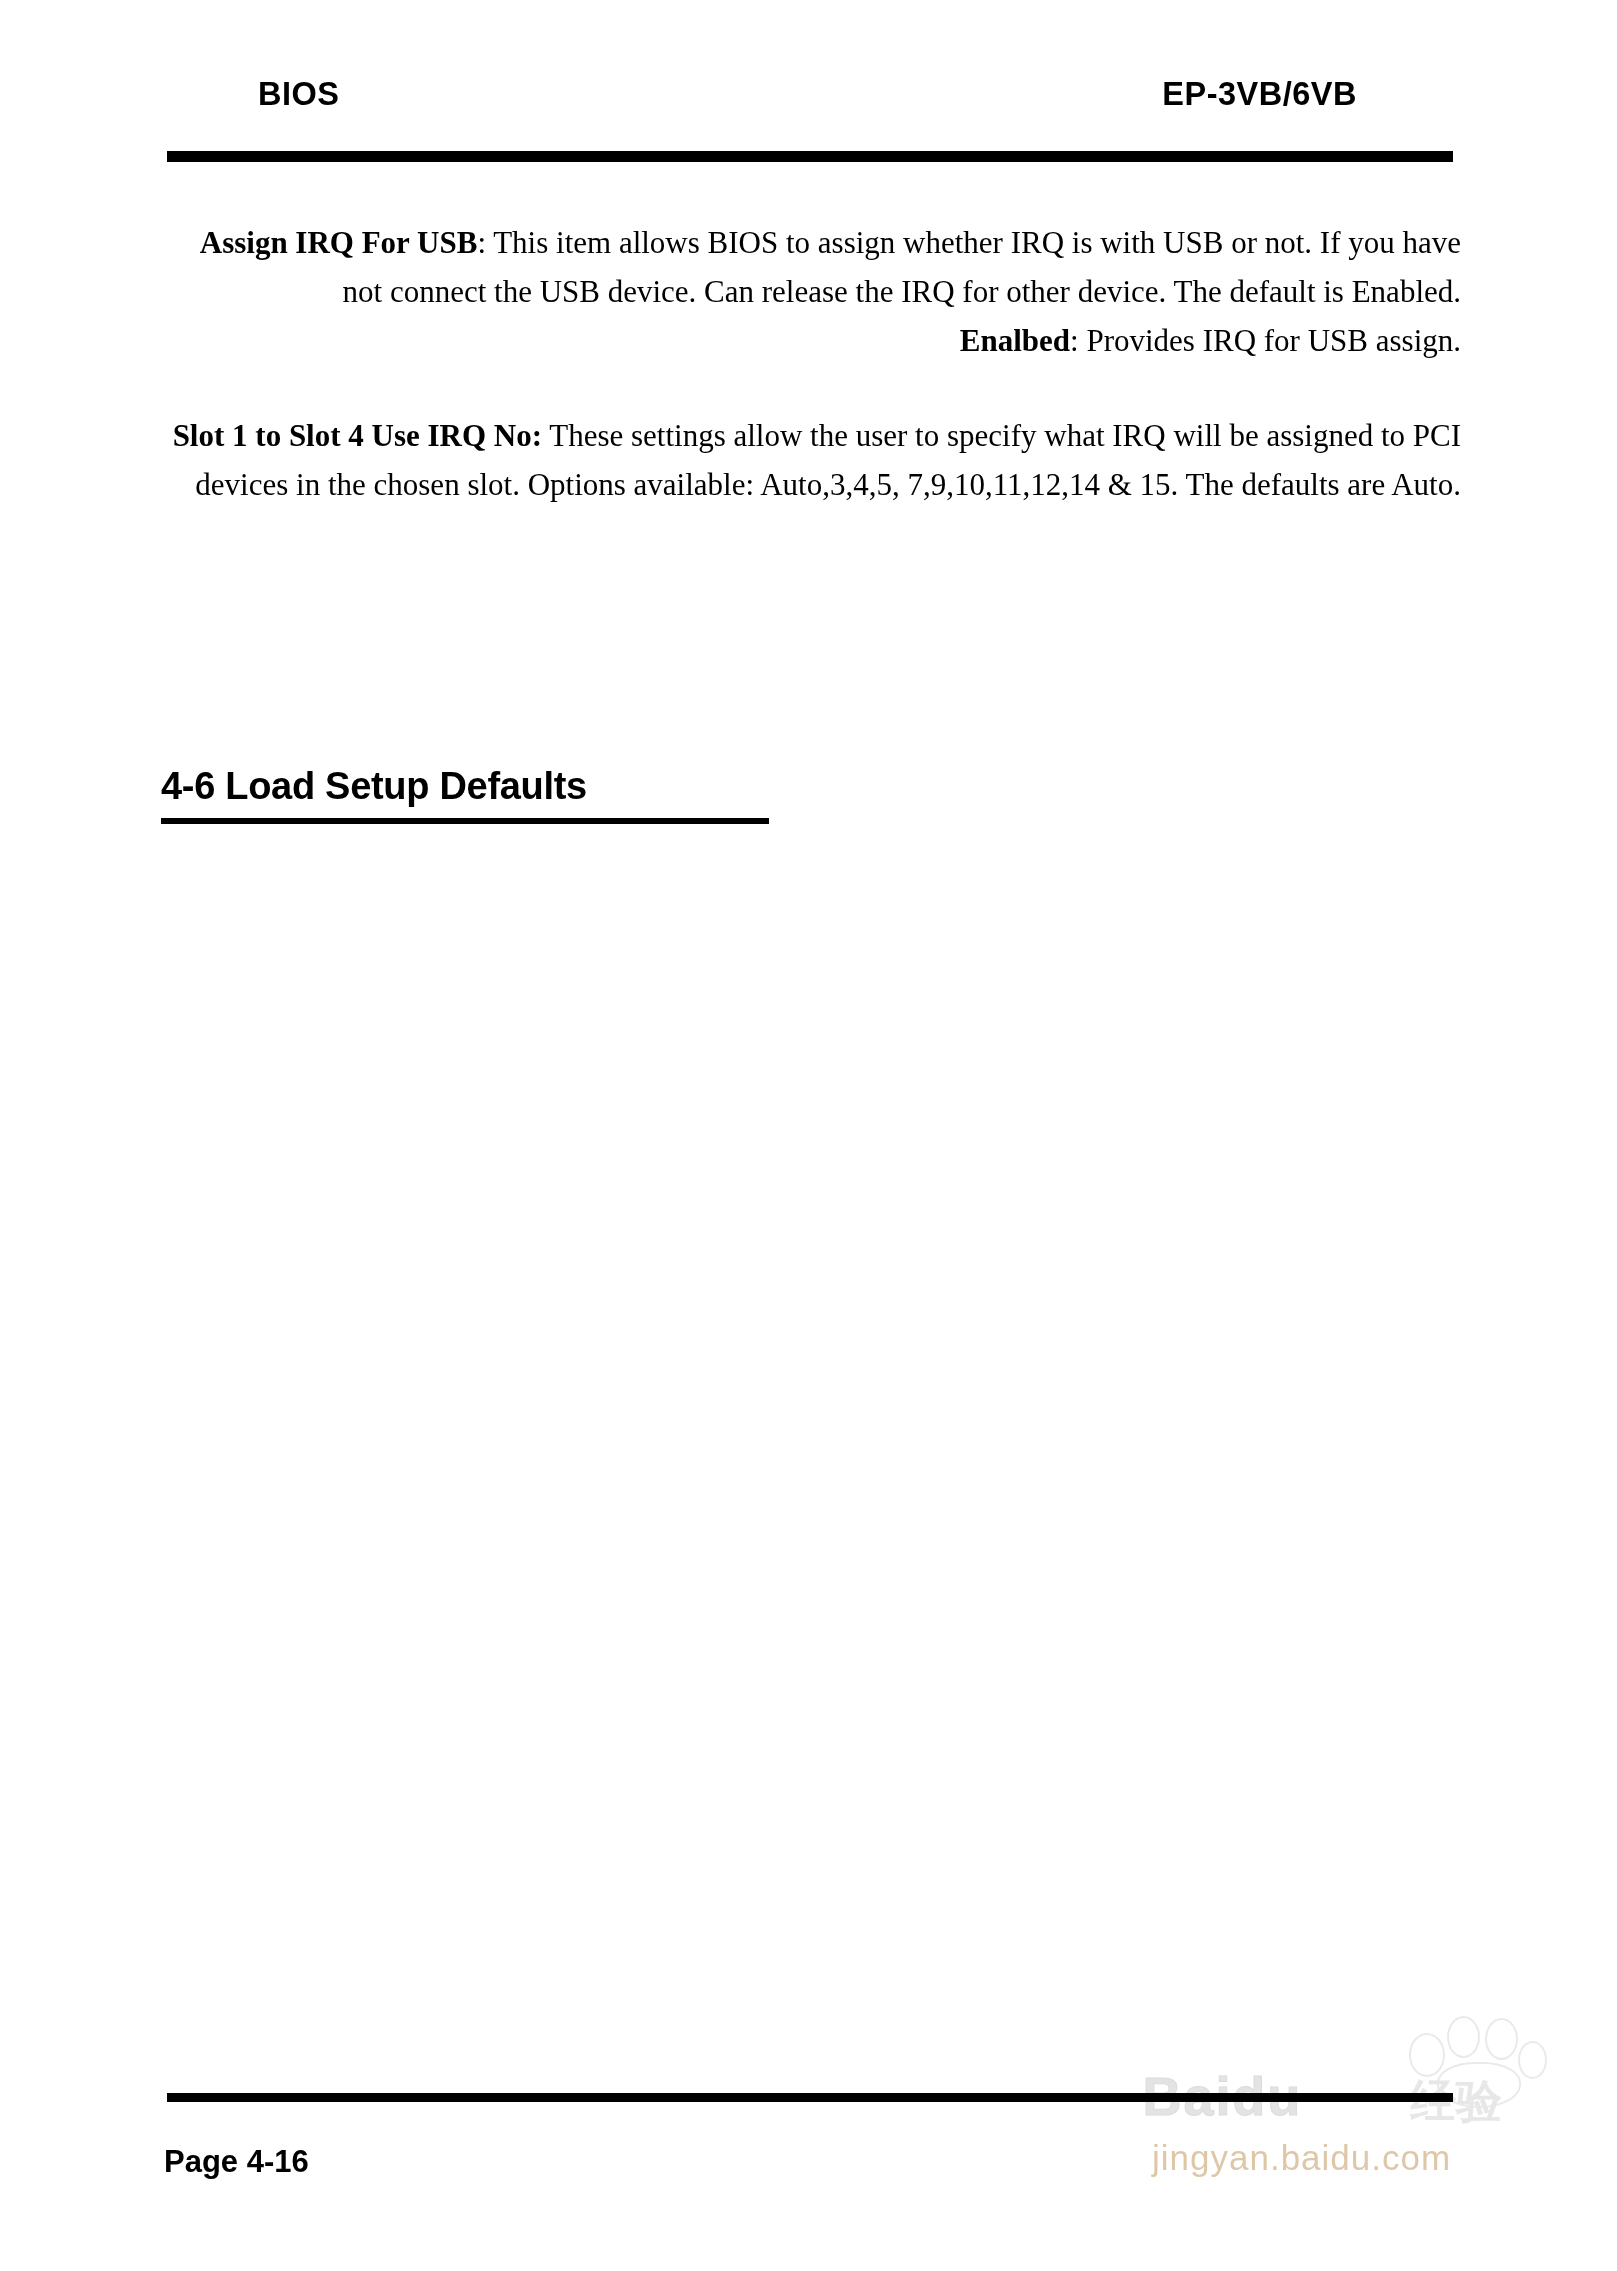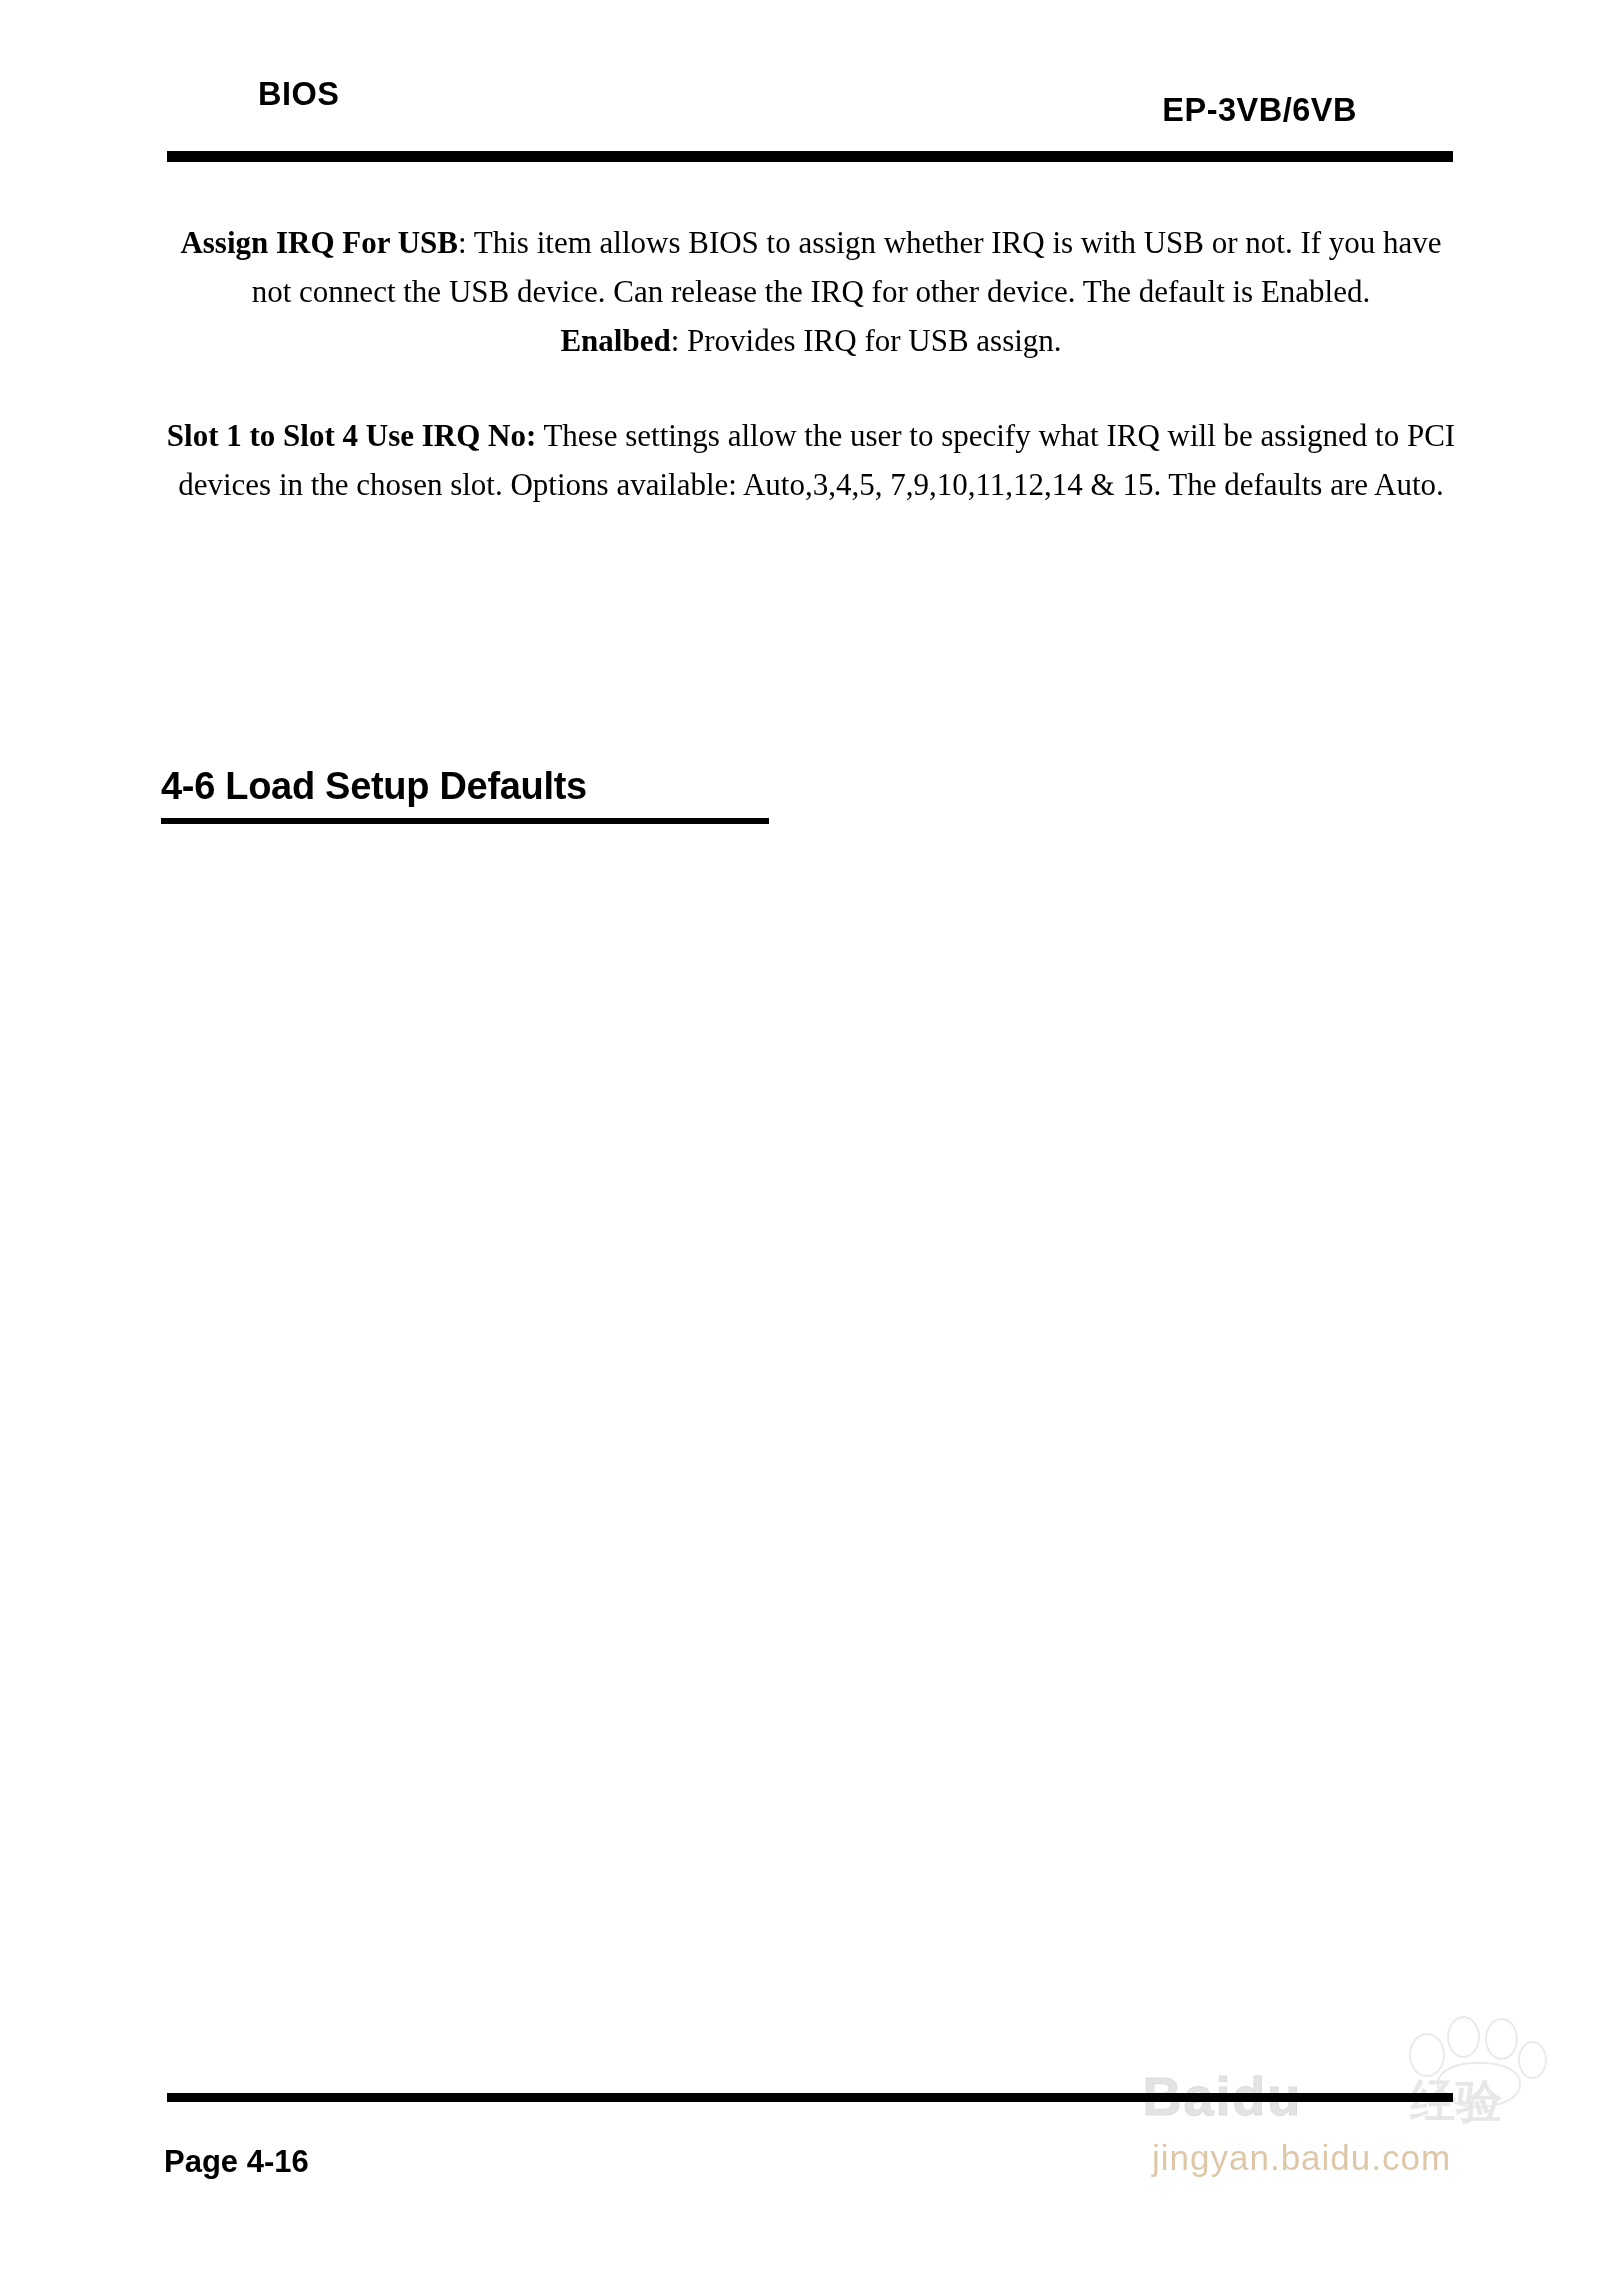--- a/index.html
+++ b/index.html
@@ -35,21 +35,21 @@
     left: 91px;
     top: 0;
     font-family: "Liberation Sans", sans-serif;
     font-weight: bold;
     font-size: 32.5px;
     letter-spacing: 0.5px;
   }
   .header-right {
     position: absolute;
     right: 91px;
-    top: 16px;
+    top: 0;
     font-family: "Liberation Sans", sans-serif;
     font-weight: bold;
     font-size: 32.5px;
     letter-spacing: 0.5px;
   }
   .header-rule {
     position: absolute;
     left: 167px;
     top: 151px;
     width: 1286px;
@@ -61,21 +61,21 @@
   .content {
     position: absolute;
     left: 161px;
     top: 218px;
     width: 1300px;
   }
   p.body {
     margin: 0 0 0 0;
     font-size: 31px;
     line-height: 49px;
-    text-align: center;
+    text-align: right;
   }
   .gap-md { height: 46px; }
   b { font-weight: bold; }
 
   
   .section-head {
     position: absolute;
     left: 161px;
     top: 765px;
     width: 612px;

